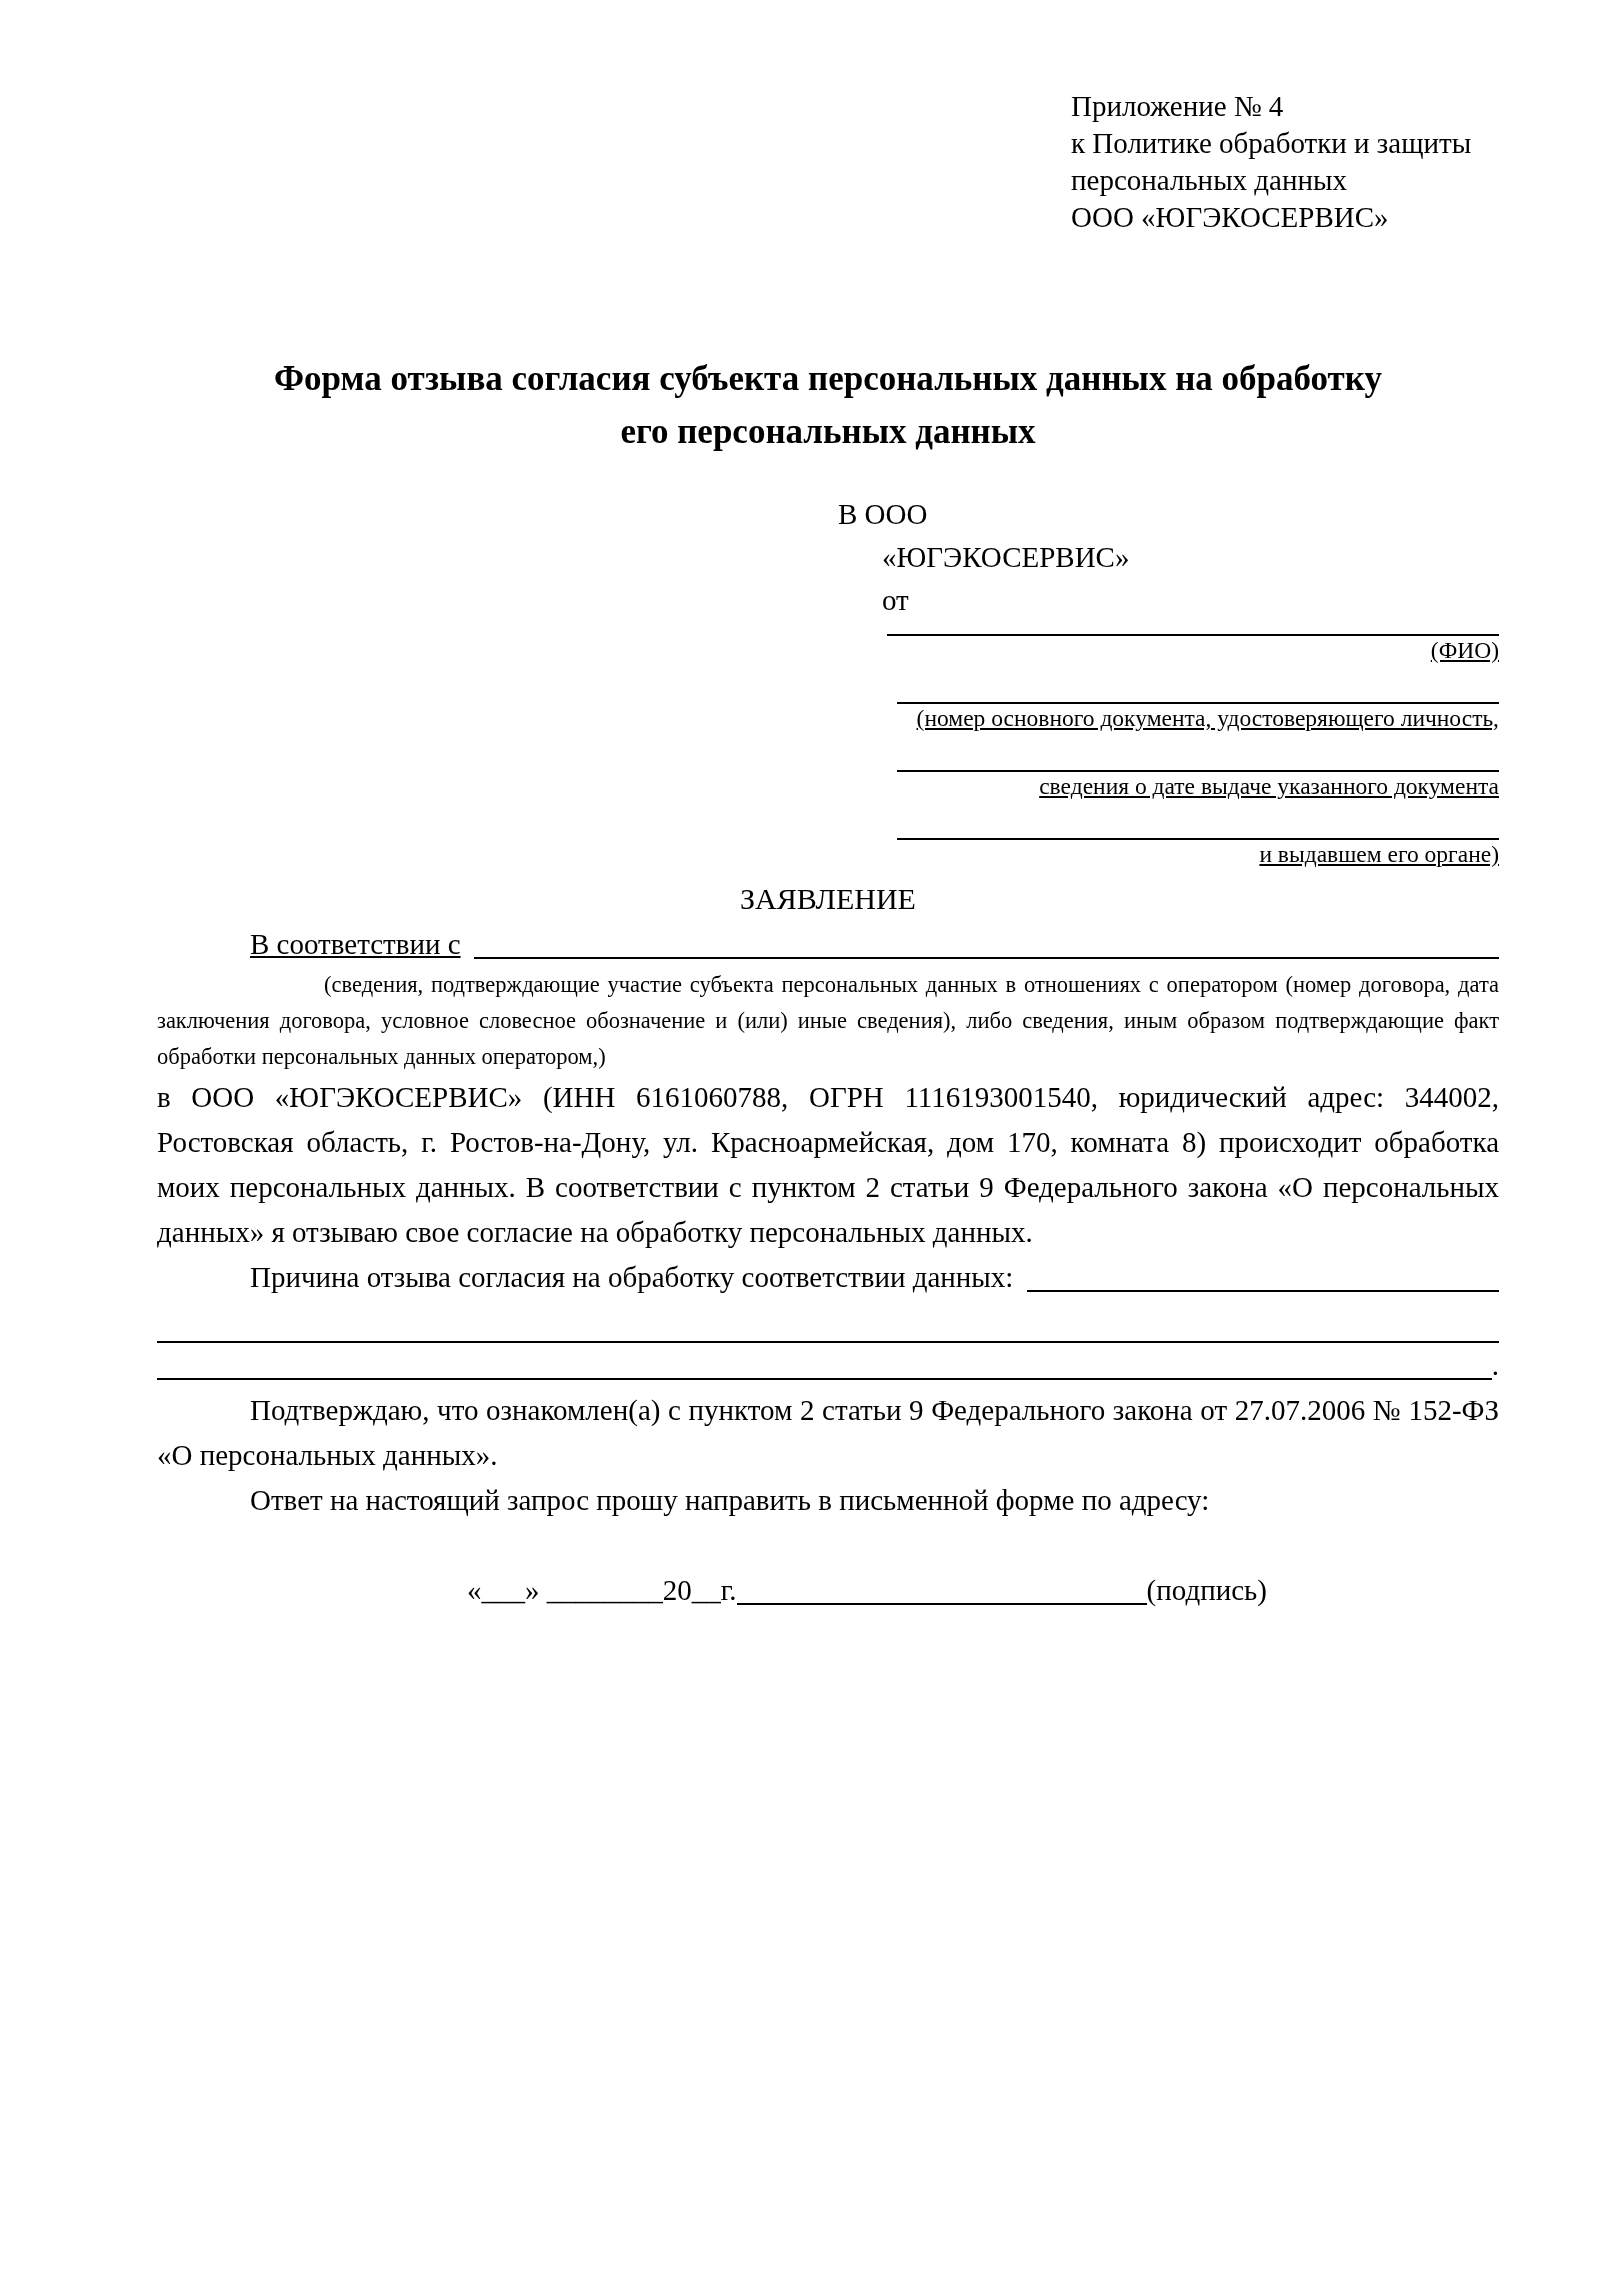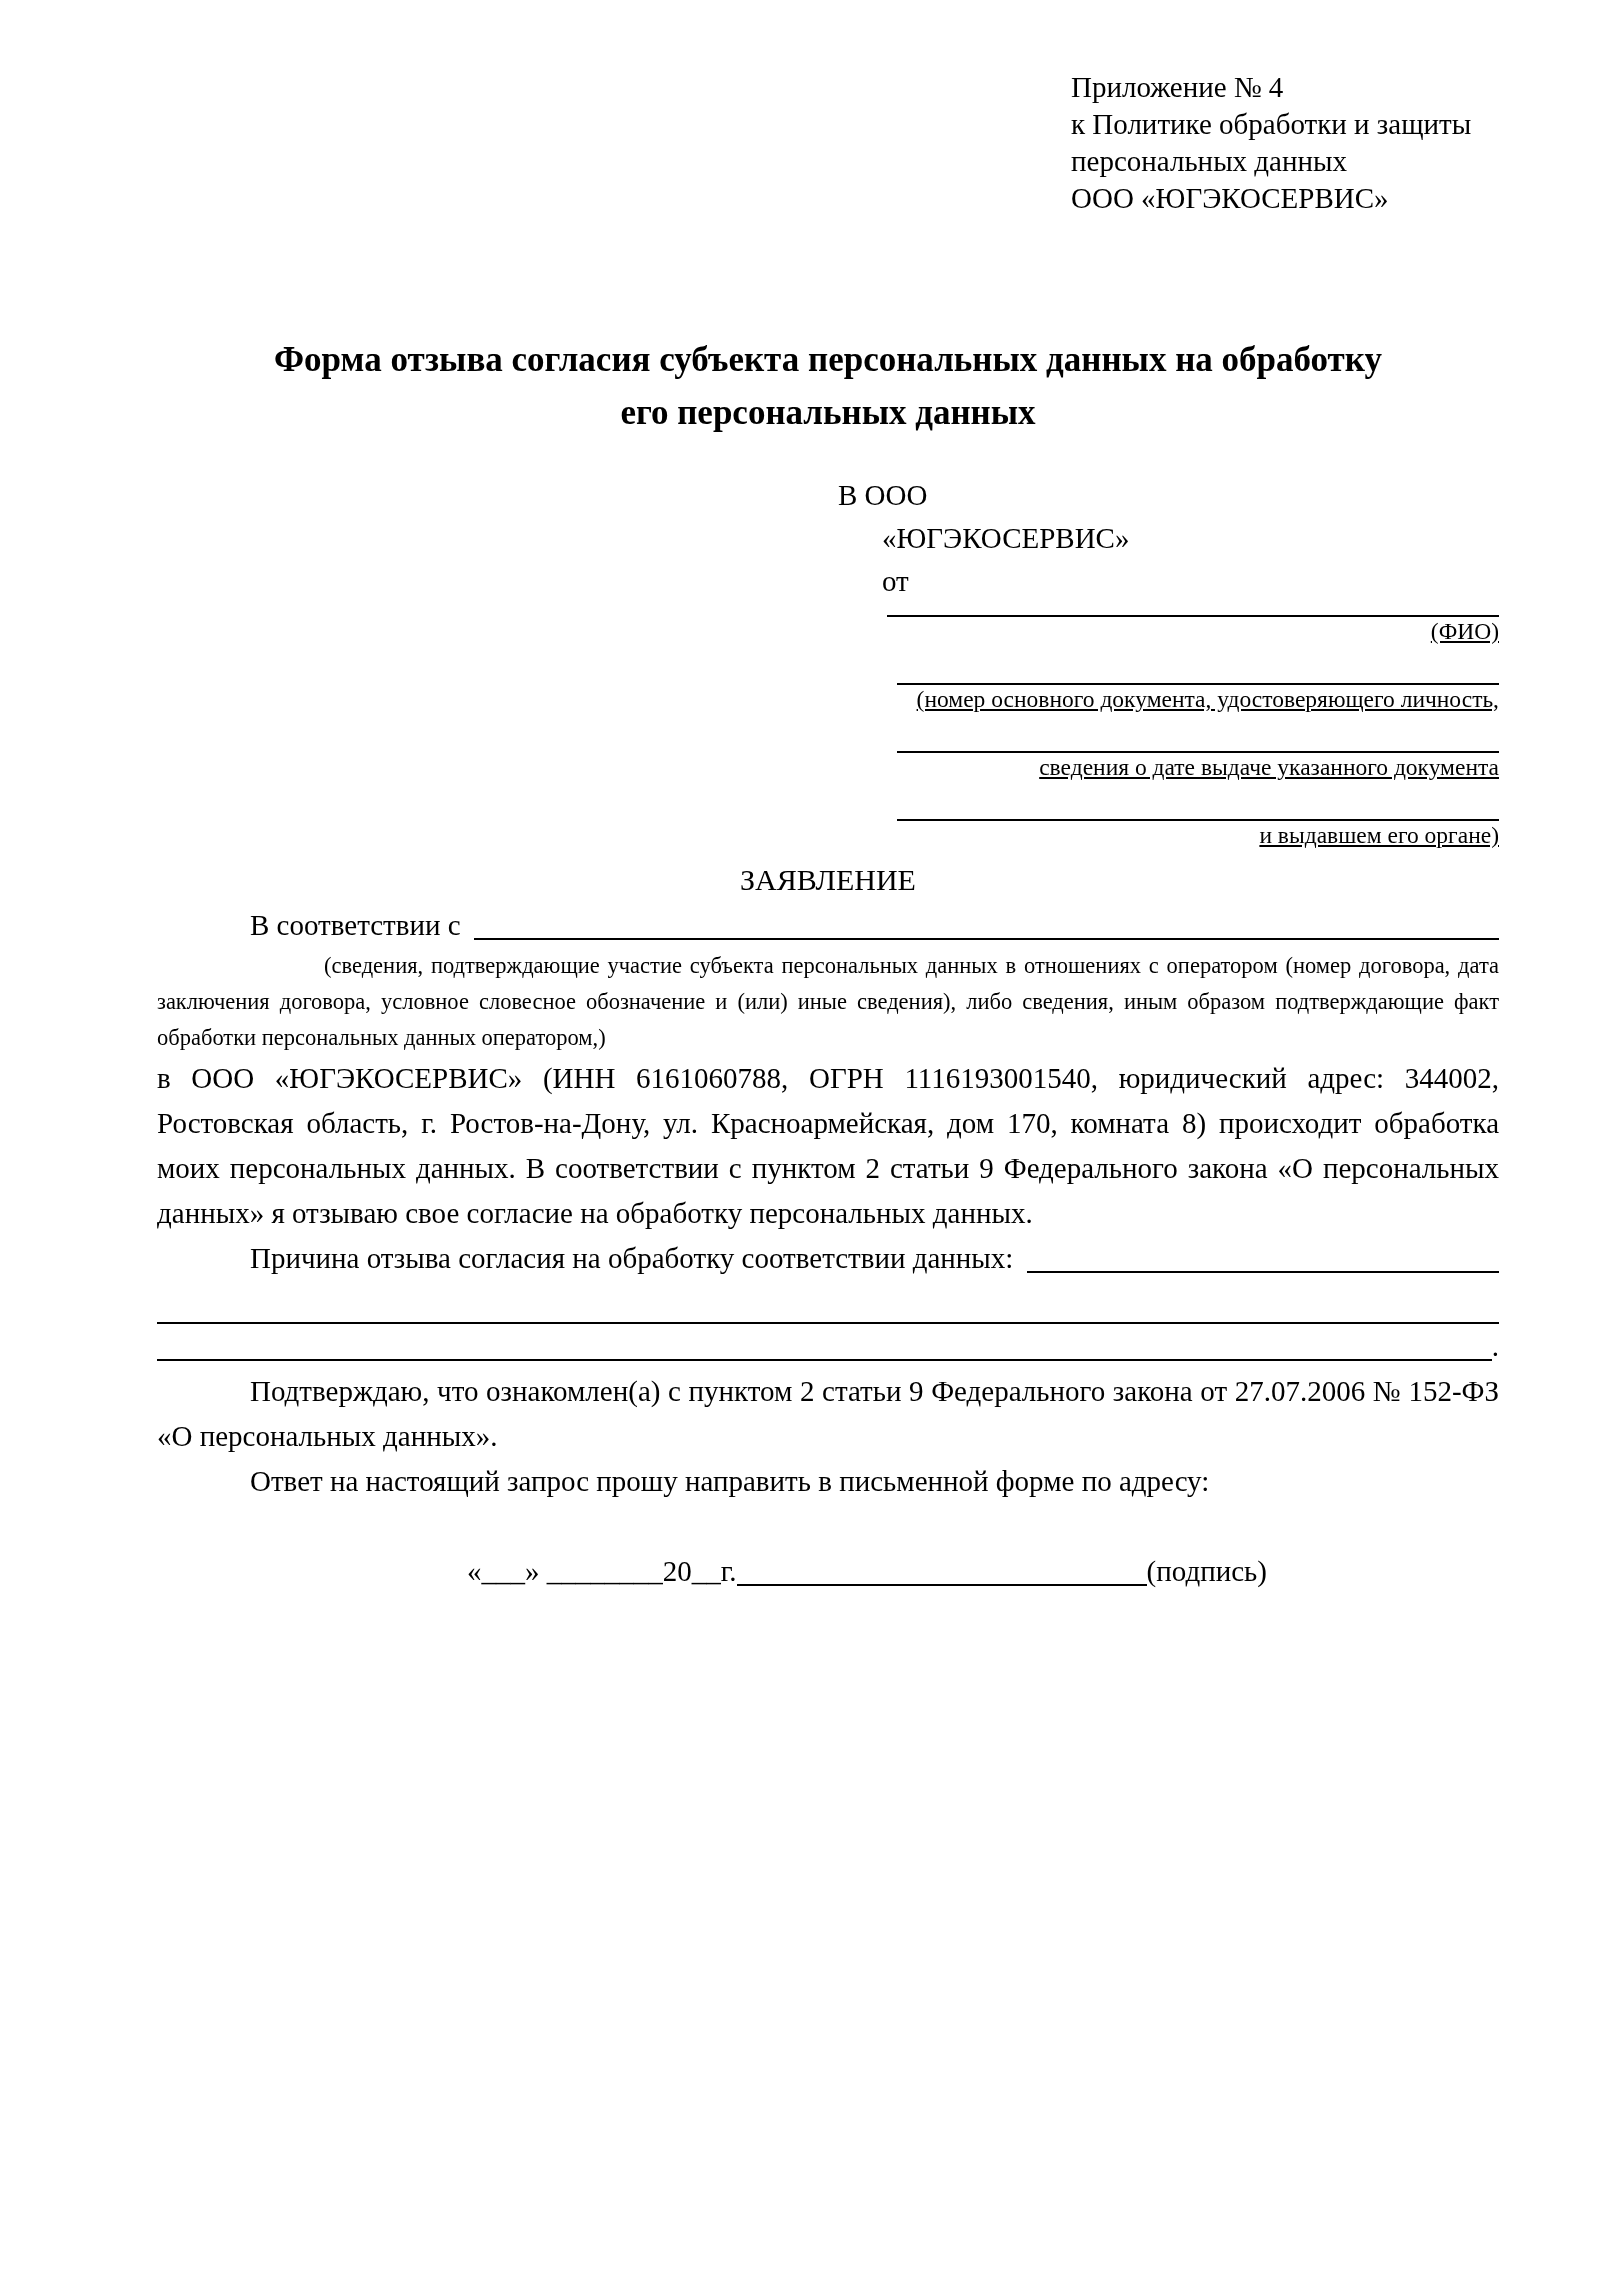--- a/index.html
+++ b/index.html
@@ -2,35 +2,35 @@
 <html><head>
 <meta charset="utf-8">
 <style>
   html,body { margin:0; padding:0; background:#ffffff; }
   .page {
     position:relative;
     width:1621px; height:2293px;
     background:#ffffff; color:#000000;
     font-family:"Liberation Serif","DejaVu Serif",serif;
     box-sizing:border-box;
-    padding:69px 122px 0 157px;
+    padding:88px 122px 0 157px;
     overflow:hidden;
   }
   .header-block { margin-left:914px; font-size:29px; line-height:37px; }
   .doc-title { margin:116px 0 0 0; font-size:35px; font-weight:bold; text-align:center; line-height:53px; }
   .addressee { margin-top:35px; margin-left:681px; font-size:29px; }
   .addr-line { line-height:43px; }
   .addr-indent { padding-left:44px; }
   .fio-line { margin-left:49px; height:11.8px; border-bottom:2.9px solid #000; }
   .caption { font-size:23.5px; line-height:29px; text-align:right;text-decoration:underline; }
   .cap-fio { margin-left:49px; }
   .doc-line { margin-left:59px; height:37px; border-bottom:2.9px solid #000; }
   .cap-doc { margin-left:59px; }
   .statement-heading { margin-top:7.8px; font-size:30px; line-height:43px; text-align:center; }
-  .intro-row { display:flex; align-items:flex-end; padding-left:93px; font-size:29px; line-height:45px; margin-top:2px; }
+  .intro-row { display:flex; align-items:flex-end; padding-left:93px; font-size:29px; line-height:45px; margin-top:2px;text-decoration:underline; }
   .intro-row .txt { white-space:nowrap; }
   .fill { flex:1; margin-left:13.7px; margin-bottom:7.8px; border-bottom:2.9px solid #000; }
   .fineprint { font-size:22.5px; line-height:36px; text-align:justify; text-indent:167px; }
   .bodypara { font-size:29px; line-height:45px; text-align:justify; }
   .reason-row { display:flex; align-items:flex-end; padding-left:93px; font-size:29px; line-height:45px; }
   .reason-row .txt { white-space:nowrap; }
   .blank-full { height:41px; border-bottom:2.9px solid #000; }
   .blank-row2 { display:flex; align-items:flex-end; font-size:29px; line-height:45px; height:45px; }
   .blank-row2 .fill { margin-left:0; }
   .indent-para { font-size:29px; line-height:45px; text-align:justify; text-indent:93px; }

